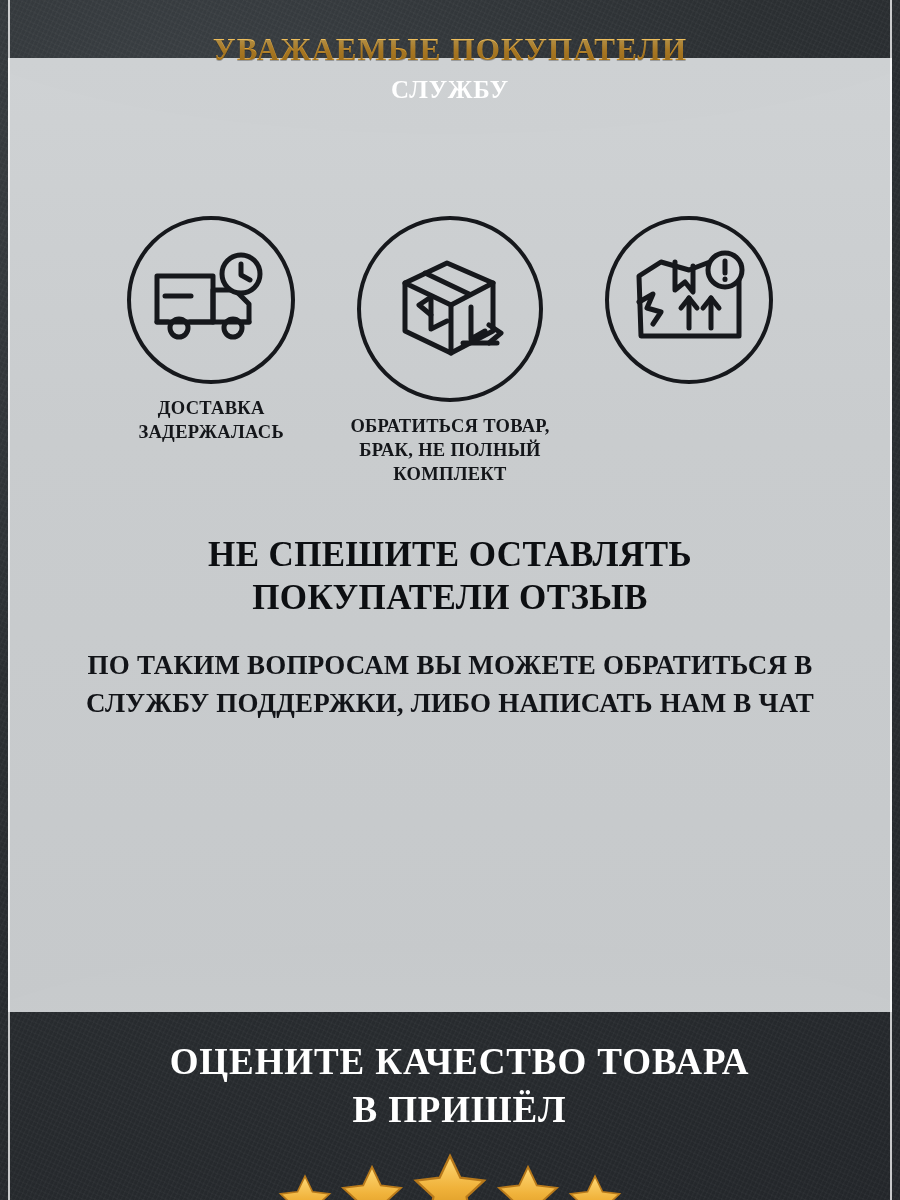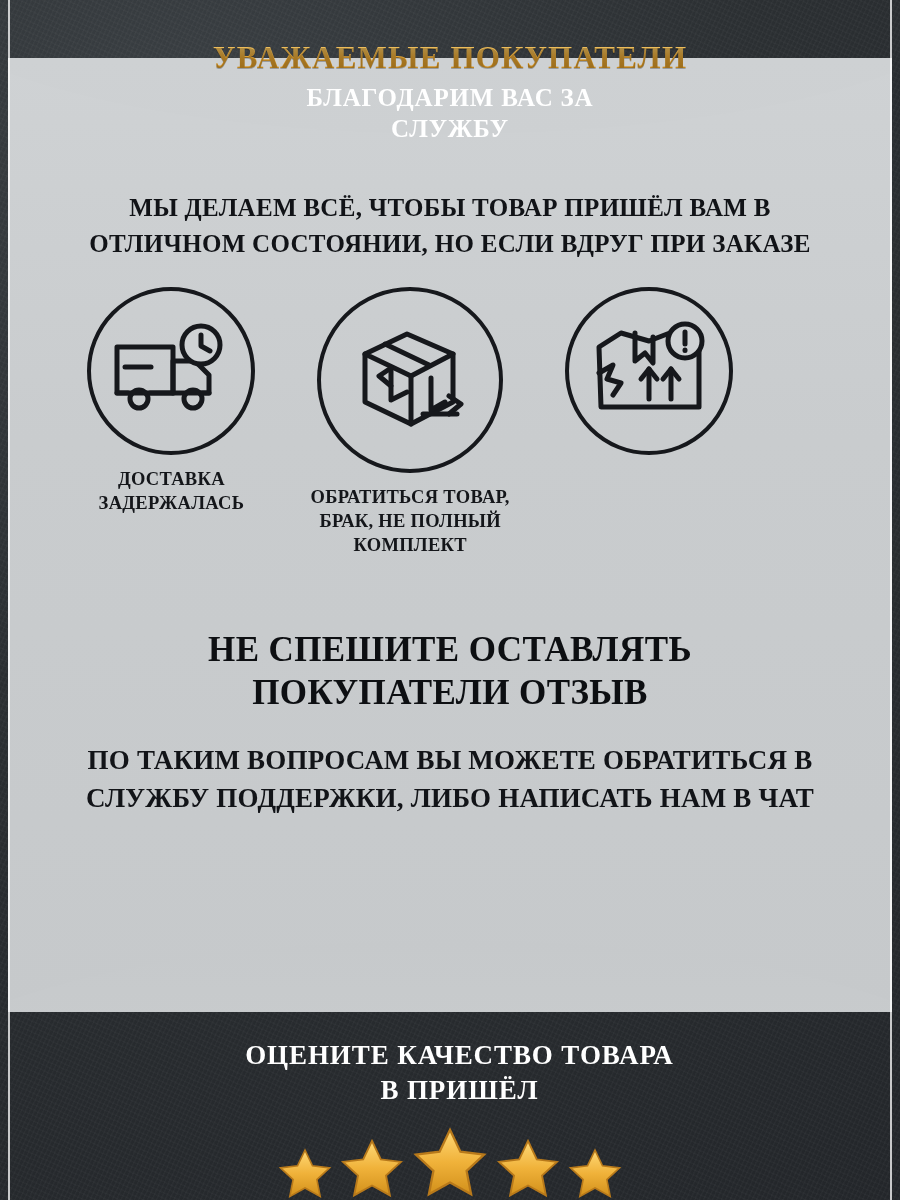--- a/index.html
+++ b/index.html
@@ -58,21 +58,21 @@
   .vline {
     position: absolute; top: 0; bottom: 0; width: 2px;
     background: rgba(255,255,255,0.75);
   }
   .vline.left  { left: 8px; }
   .vline.right { right: 8px; }
 
   
   .header {
     position: absolute; top: 0; left: 0; right: 0;
-    padding-top: 40px;
+    padding-top: 32px;
     text-align: center;
     z-index: 5;
   }
   .header-title {
     font-size: 31px;
     font-weight: bold;
     letter-spacing: 1.2px;
     color: #e8a52a;
     background: linear-gradient(180deg, #f6d27a 0%, #e0a030 50%, #c98a1c 100%);
     -webkit-background-clip: text;
@@ -104,21 +104,21 @@
     line-height: 1.42;
     letter-spacing: 0.3px;
     color: #111317;
     padding: 0 10px;
   }
 
   
   .icons-row {
     margin-top: 26px;
     display: flex;
-    justify-content: flex-start;
+    justify-content: center;
     align-items: flex-start;
     padding: 0 12px;
     font-family: Liberation Serif, serif;
   }
   .icon-col {
     width: 30%;
     display: flex;
     flex-direction: column;
     align-items: center;
   }
@@ -135,21 +135,21 @@
     margin-top: 12px;
     font-size: 18.5px;
     font-weight: bold;
     line-height: 1.3;
     letter-spacing: 0.3px;
     color: #14161a;
   }
 
   
   .headline {
-    margin-top: 72px;
+    margin-top: 48px;
     font-size: 35px;
     font-weight: bold;
     line-height: 1.22;
     letter-spacing: 0.4px;
     color: #0d0f12;
   }
   .support-text {
     margin-top: 26px;
     font-size: 27px;
     font-weight: bold;
@@ -161,21 +161,21 @@
   
   .footer {
     position: absolute;
     left: 0; right: 0; bottom: 0;
     height: 196px;
     z-index: 7;
     text-align: center;
     padding-top: 34px;
   }
   .footer-title {
-    font-size: 27px;
+    font-size: 37px;
     font-weight: bold;
     color: #ffffff;
     line-height: 1.3;
     letter-spacing: 0.9px;
     margin-left: 19px;
   }
   .stars {
     margin-top: 16px;
     display: flex;
     justify-content: center;
@@ -200,28 +200,26 @@
       <div class="arc-bottom"></div>
     </div>
   </div>
 
   <div class="vline left"></div>
   <div class="vline right"></div>
 
   <div class="header">
     <div class="header-title">УВАЖАЕМЫЕ ПОКУПАТЕЛИ</div>
     <div class="header-sub">
-      <div>БЛАГОДАРИМ ВАС ЗА</div>
       <div>СЛУЖБУ</div>
     </div>
   </div>
 
   <div class="content">
 
-    <div class="lead">МЫ ДЕЛАЕМ ВСЁ, ЧТОБЫ ТОВАР ПРИШЁЛ ВАМ В ОТЛИЧНОМ СОСТОЯНИИ, НО ЕСЛИ ВДРУГ ПРИ ЗАКАЗЕ</div>
 
     <div class="icons-row">
 
       <div class="icon-col">
         <div class="icon-circle">
           <span>
             <svg width="120" height="96" viewBox="0 0 120 96" fill="none" stroke="#16181c" stroke-width="5" stroke-linecap="round" stroke-linejoin="round">
 
               <path d="M6 24 H62 V70 H6 Z"></path>
               <path d="M62 38 H84 L98 52 V70 H62 Z"></path>

